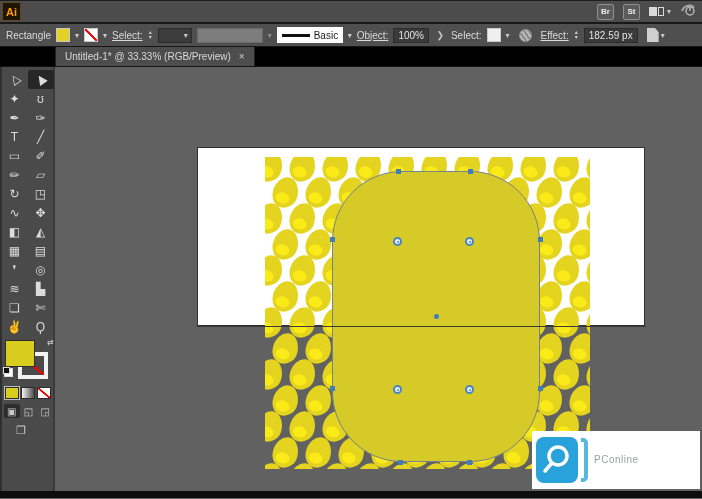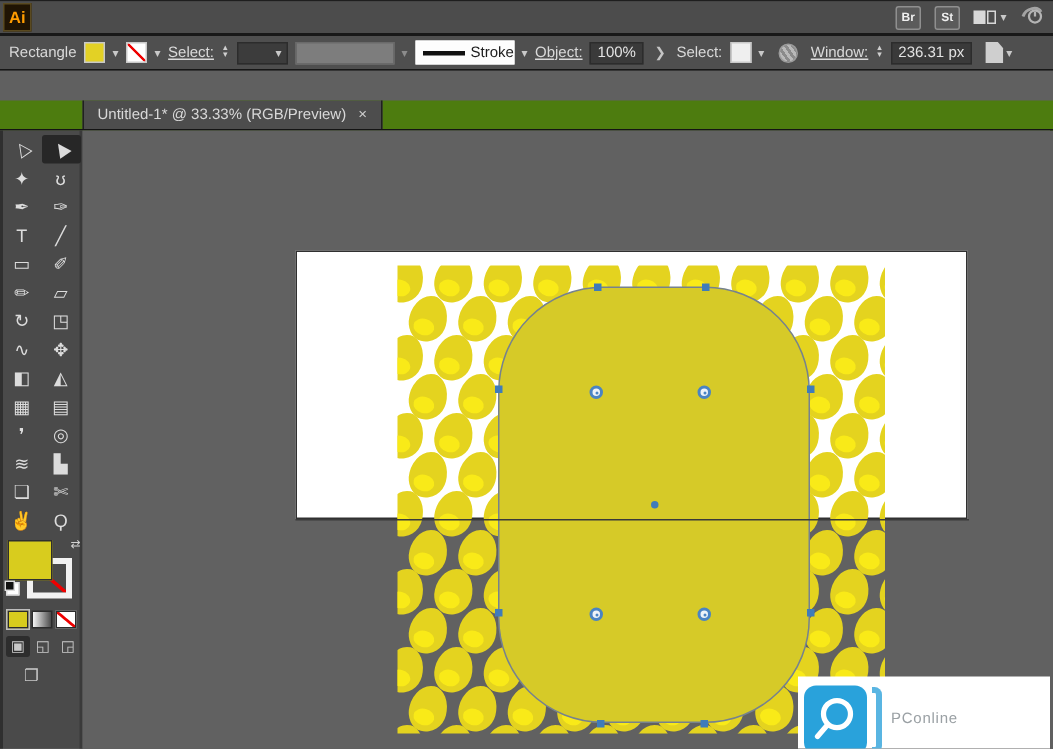--- a/index.html
+++ b/index.html
@@ -32,21 +32,21 @@
   .dd-dark { width:34px; height:15px; background:#3c3c3c; border:1px solid #2c2c2c; display:flex; align-items:center; justify-content:space-between; padding:0 3px; }
   .profile-box { width:66px; height:15px; background:#7d7d7d; border:1px solid #6a6a6a; }
   .brush-box { width:66px; height:16px; background:#fdfdfd; border:1px solid #fff; display:flex; align-items:center; gap:4px; padding:0 4px; color:#1c1c1c; }
   .brush-line { flex:0 0 28px; height:3px; background:#111; }
   .field-dark { height:15px; background:#3a3a3a; border:1px solid #2c2c2c; color:#e3e3e3; display:flex; align-items:center; padding:0 4px; }
   .arrow-btn { color:#c5c5c5; font-size:9px; padding:0 2px; }
   .globe-icon { width:13px; height:13px; border-radius:50%; border:1px solid #9b9b9b; background:repeating-linear-gradient(55deg,#8b8b8b 0 2px,#b9b9b9 2px 4px); margin:0 4px; }
   .doc-icon { width:12px; height:14px; background:#cfcfcf; clip-path:polygon(0 0,70% 0,100% 30%,100% 100%,0 100%); }
 
   
-  .tabbar { height:20px; background:#4d7c0f; border-bottom:1px solid #141414; display:flex; align-items:stretch;margin-top:20px; }
+  .tabbar { height:20px; background:#000000; border-bottom:1px solid #141414; display:flex; align-items:stretch; }
   .tab { margin-left:55px; background:#4d4d4d; border-right:1px solid #202020; border-left:1px solid #202020; display:flex; align-items:center; gap:8px; padding:0 9px; color:#d8d8d8; font-size:10px; }
   .tab-close { color:#cfcfcf; font-size:10px; }
 
   
   .bodyrow { display:flex; height:424px; }
   .toolbar { width:55px; background:#4a4a4a; border-right:2px solid #3a3a3a; border-left:2px solid #2f2f2f; padding-top:3px; flex:none; }
   .toolgrid { display:grid; grid-template-columns:26px 26px; grid-auto-rows:19px; justify-content:center; }
   .tool { display:flex; align-items:center; justify-content:center; color:#dcdcdc; font-size:12px; }
   .tool.sel { background:#272727; border-radius:2px; }
   .rot-ul { transform:rotate(-125deg); display:inline-block; }
@@ -128,36 +128,36 @@
         <span>▾</span>
       </span>
     <span class="dd-dark">
         <span></span>
         <span class="chev">▾</span>
       </span>
     <span class="profile-box"></span>
     <span class="chev" style="opacity:.5">▾</span>
     <span class="brush-box">
         <span class="brush-line"></span>
-        <span>Stroke</span>
+        <span>Basic</span>
       </span>
     <span class="chev">▾</span>
     <span class="cb-label u">Object:</span>
     <span class="field-dark" style="width:36px;text-align:right;">100%</span>
     <span class="arrow-btn">❯</span>
     <span class="cb-label">Select:</span>
     <span class="swatch" style="background:#efefef;"></span>
     <span class="chev">▾</span>
     <span class="globe-icon"></span>
-    <span class="cb-label u">Window:</span>
+    <span class="cb-label u">Effect:</span>
     <span class="stepper">
         <span>▴</span>
         <span>▾</span>
       </span>
-    <span class="field-dark">236.31 px</span>
+    <span class="field-dark">182.59 px</span>
     <span style="display:flex;align-items:center;gap:2px;margin-left:4px;">
       <span class="doc-icon"></span>
       <span class="chev">▾</span>
     </span>
   </div>
 
   <div class="tabbar">
     <div class="tab">
       <span>Untitled-1* @ 33.33% (RGB/Preview)</span>
       <span class="tab-close">×</span>

